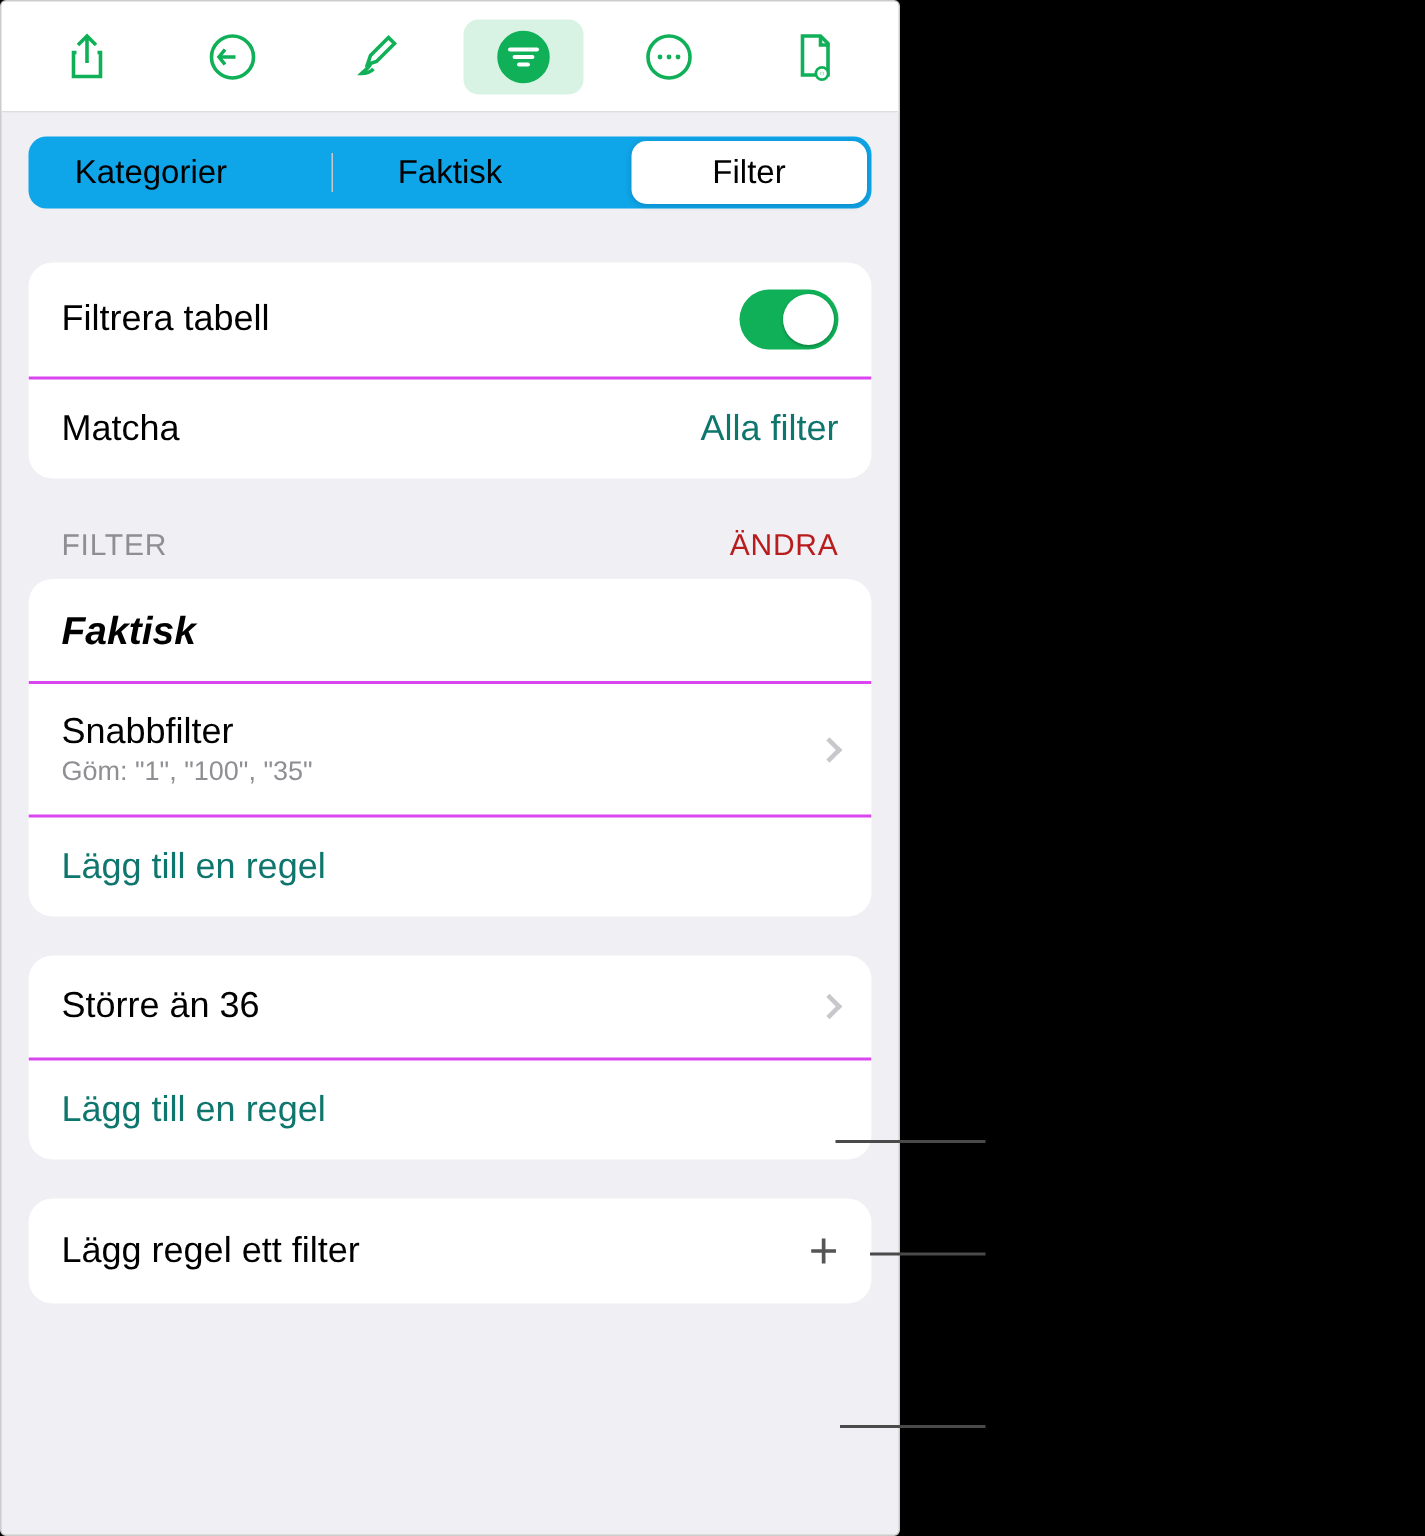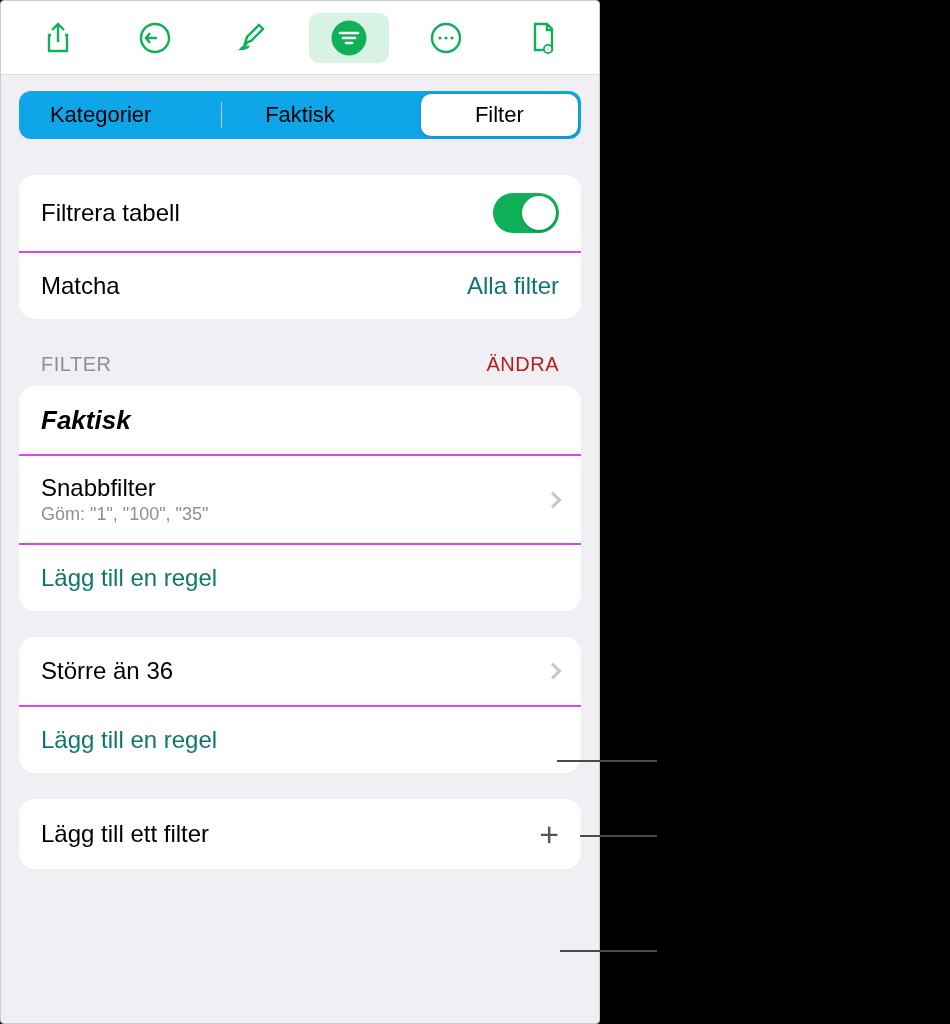--- a/index.html
+++ b/index.html
@@ -263,21 +263,21 @@
           <span class="chevron"></span>
         </div>
     </div>
     <div class="cell">
       <span class="green-text">Lägg till en regel</span>
     </div>
   </div>
 
   <div class="group" style="margin-top:26px">
     <div class="cell">
-      <span>Lägg till ett filter</span>
+      <span>Lägg regel ett filter</span>
       <span class="plus">+</span>
     </div>
   </div>
 
 </div>
 
 <div class="callout-line" style="left:557px; top:760px; width:100px;"></div>
 <div class="callout-line" style="left:580px; top:835px; width:77px;"></div>
 <div class="callout-line" style="left:560px; top:950px; width:97px;"></div>
 

